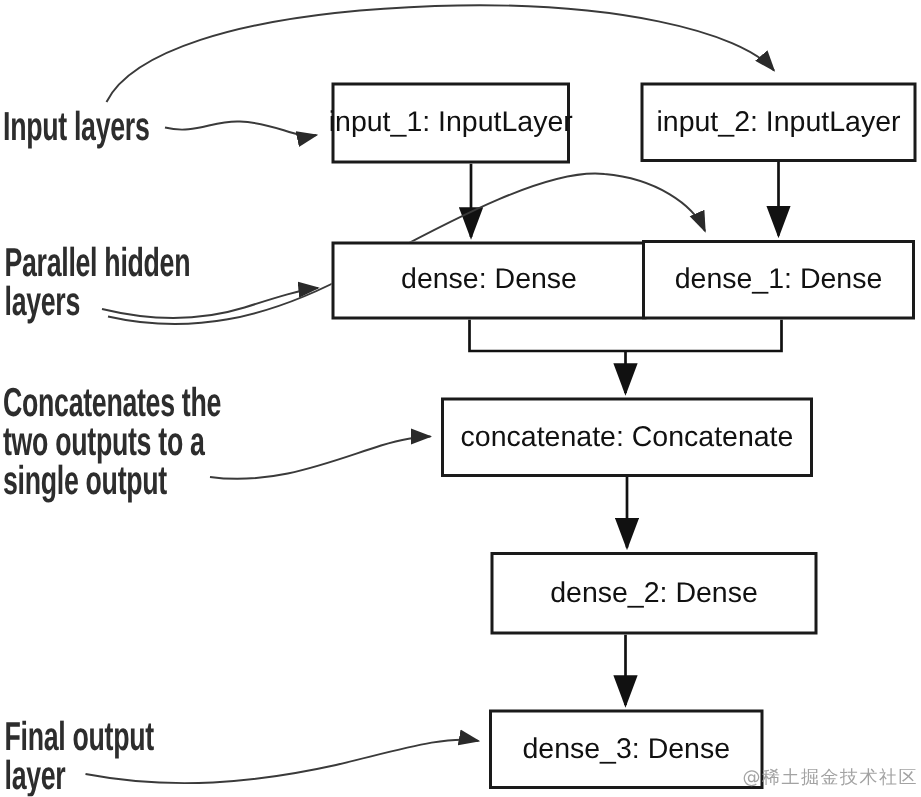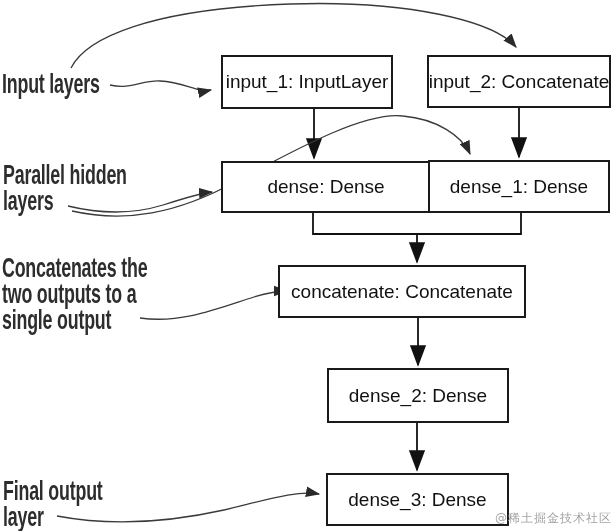--- a/index.html
+++ b/index.html
@@ -69,36 +69,36 @@
     <path d="M417 423 L417 470" stroke="#111111" stroke-width="1.8" fill="none" marker-end="url(#ah-edge)"></path>
 
     <path d="M71 68 C86 38, 150 9, 290 4 C408 0, 494 21, 516 47" stroke="#3a3a3a" stroke-width="1.3" fill="none" marker-end="url(#ah-note)"></path>
     <path d="M110 85 C130 90, 142 80, 160 81 C185 82, 197 93, 211 90" stroke="#3a3a3a" stroke-width="1.3" fill="none" marker-end="url(#ah-note)"></path>
     <path d="M68 206 C105 215, 137 213, 163 205 C185 198, 201 193, 212 192" stroke="#3a3a3a" stroke-width="1.3" fill="none" marker-end="url(#ah-note)"></path>
     <path d="M72 211 C125 223, 177 214, 237 181 C307 143, 367 112, 403 116 C437 119, 462 136, 470 154" stroke="#3a3a3a" stroke-width="1.3" fill="none" marker-end="url(#ah-note)"></path>
     <path d="M140 318 C183 324, 222 307, 254 297 C271 292, 280 291, 287 291" stroke="#3a3a3a" stroke-width="1.3" fill="none" marker-end="url(#ah-note)"></path>
     <path d="M57 516 C115 527, 170 522, 224 510 C266 500, 297 490, 319 494" stroke="#3a3a3a" stroke-width="1.3" fill="none" marker-end="url(#ah-note)"></path>
   </svg>
 
-  <div class="node" style="left:221px; top:55px; width:172px; height:54px;">
+  <div class="node" style="left:221px; top:55px; width:159px; height:54px;">
     <span>input_1: InputLayer</span>
   </div>
   <div class="node" style="left:427px; top:55px; width:184px; height:53px;">
-    <span>input_2: Concatenate</span>
+    <span>input_2: InputLayer</span>
   </div>
   <div class="node" style="left:221px; top:161px; width:210px; height:52px;">
     <span>dense: Dense</span>
   </div>
   <div class="node" style="left:428px; top:160px; width:182px; height:53px;text-align:center;">
     <span>dense_1: Dense</span>
   </div>
-  <div class="node" style="left:278px; top:265px; width:248px; height:53px;">
+  <div class="node" style="left:294px; top:265px; width:248px; height:53px;">
     <span>concatenate: Concatenate</span>
   </div>
-  <div class="node" style="left:327px; top:368px; width:182px; height:55px;">
+  <div class="node" style="left:327px; top:368px; width:218px; height:55px;">
     <span>dense_2: Dense</span>
   </div>
   <div class="node" style="left:326px; top:473px; width:183px; height:53px;">
     <span>dense_3: Dense</span>
   </div>
 
   <div class="note" style="left:2px; top:71px;">
     <div>Input layers</div>
   </div>
   <div class="note" style="left:3px; top:162px;">

